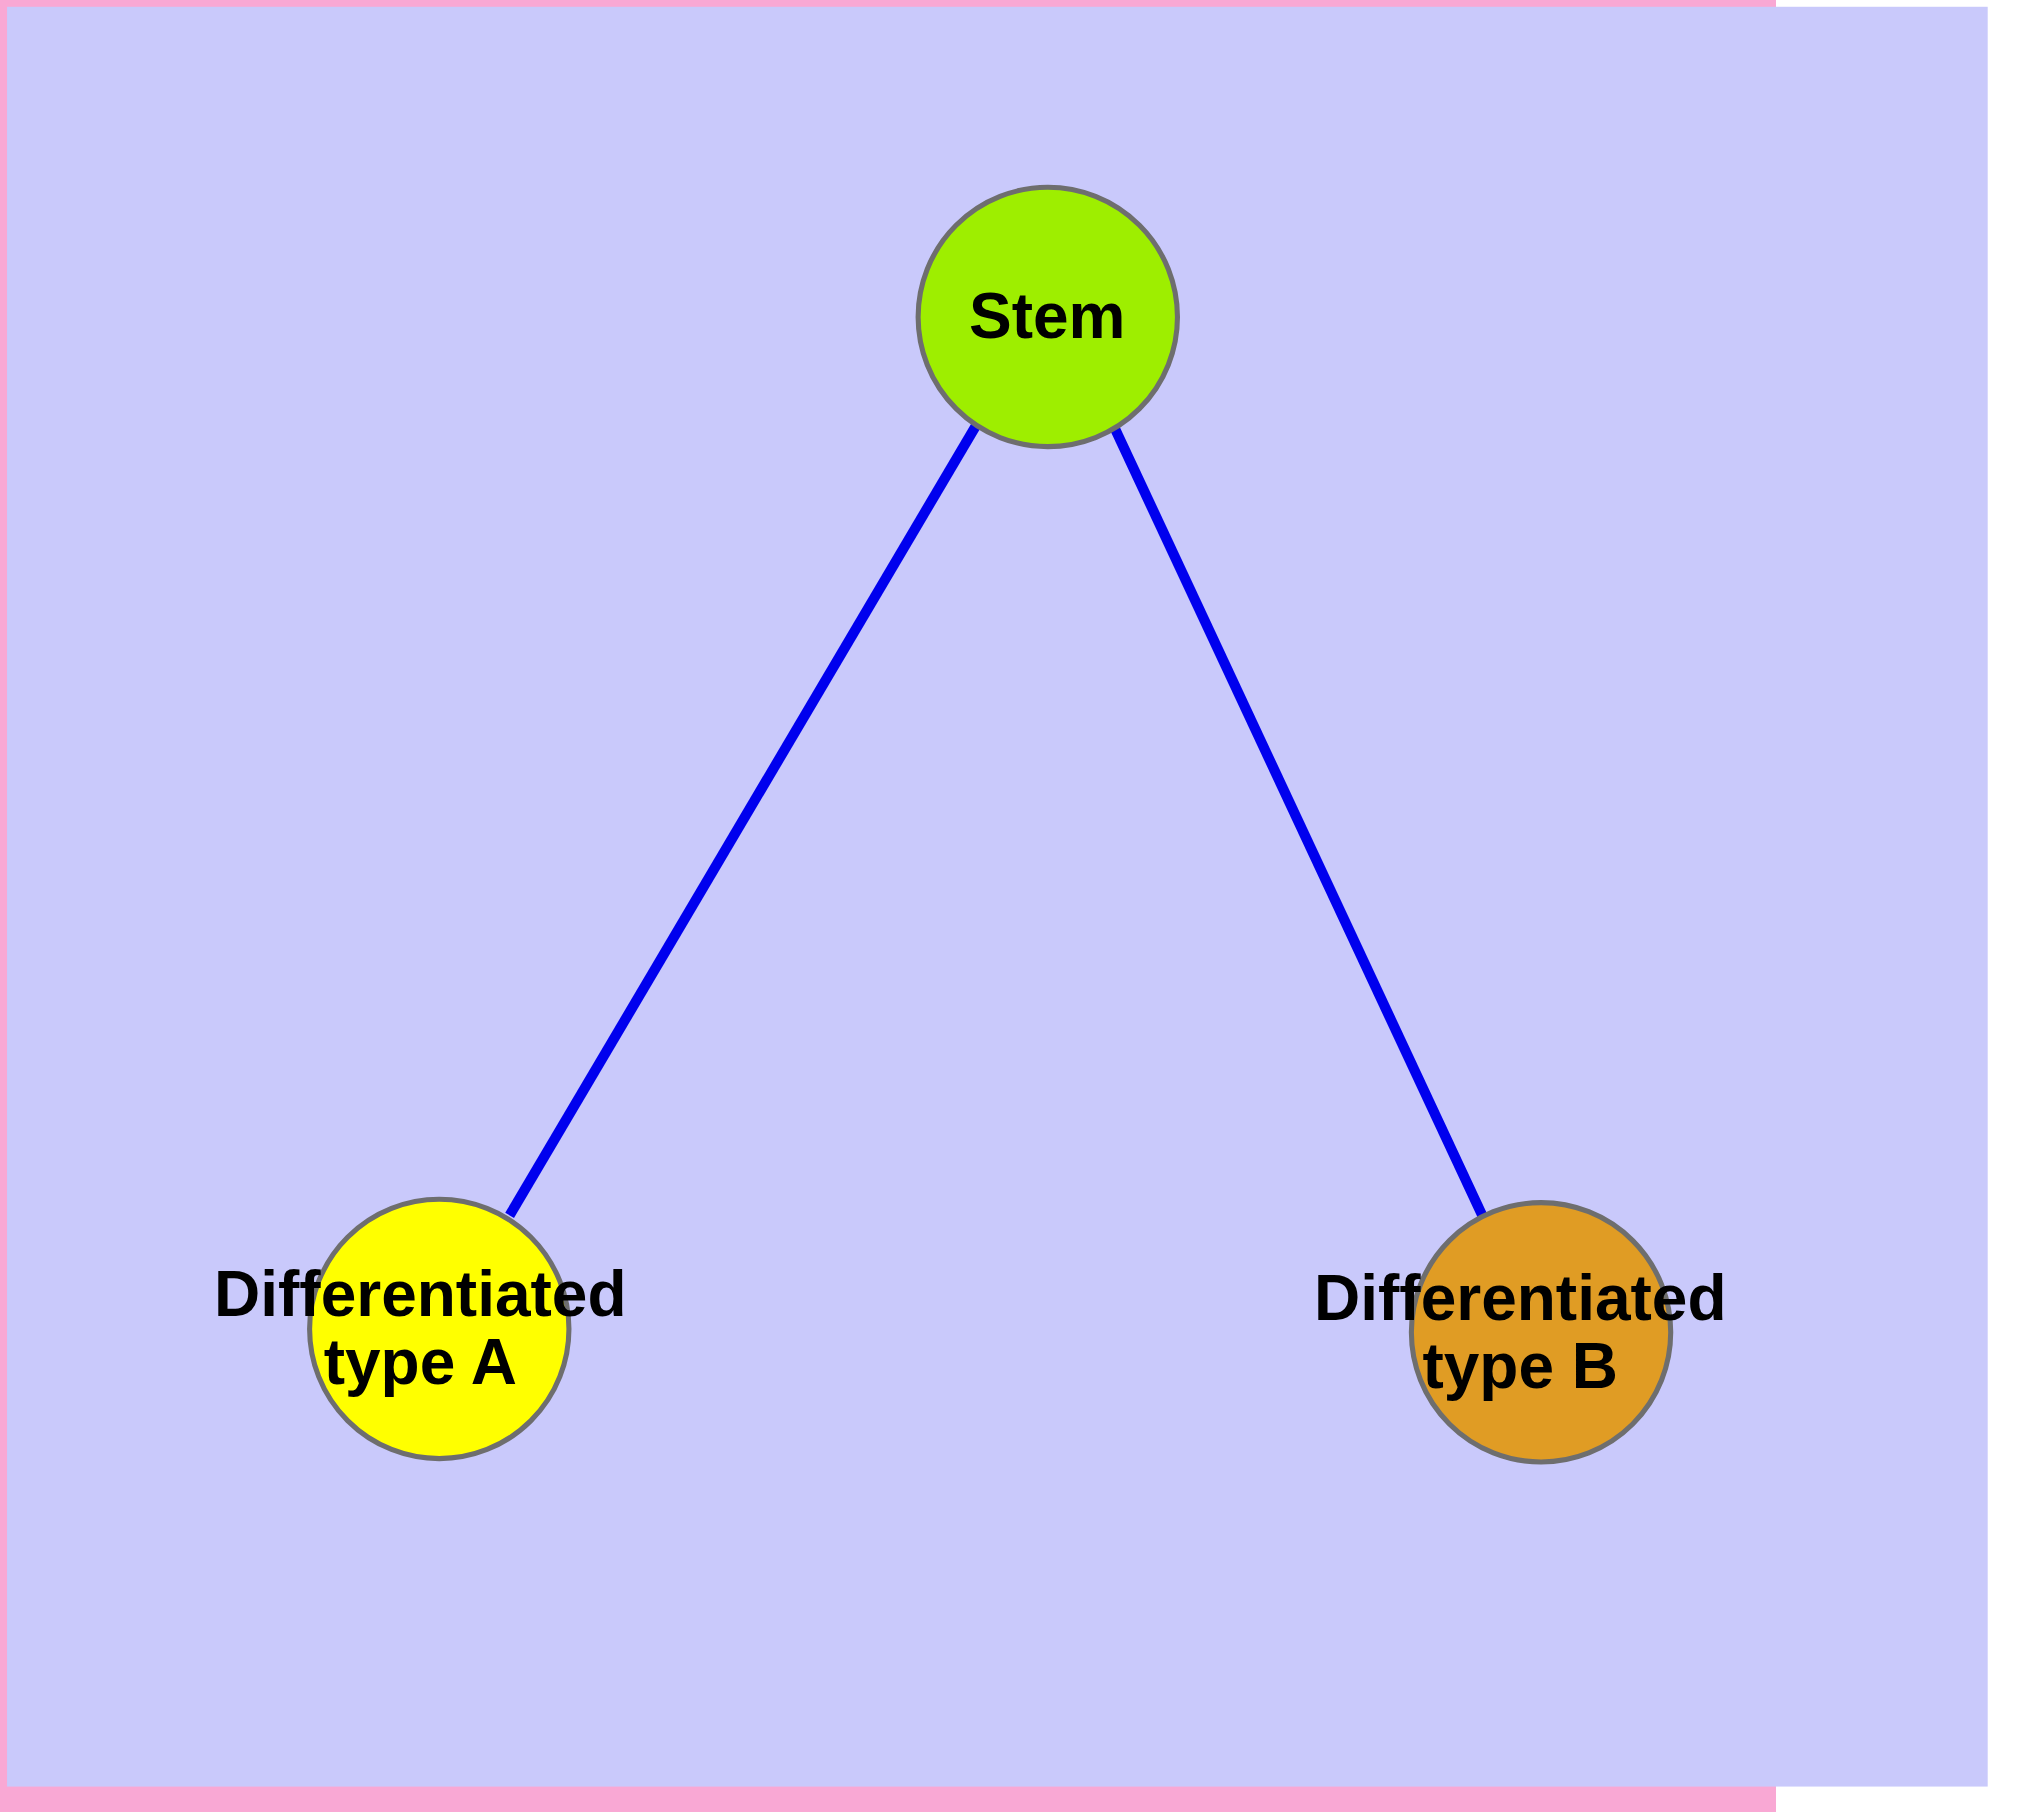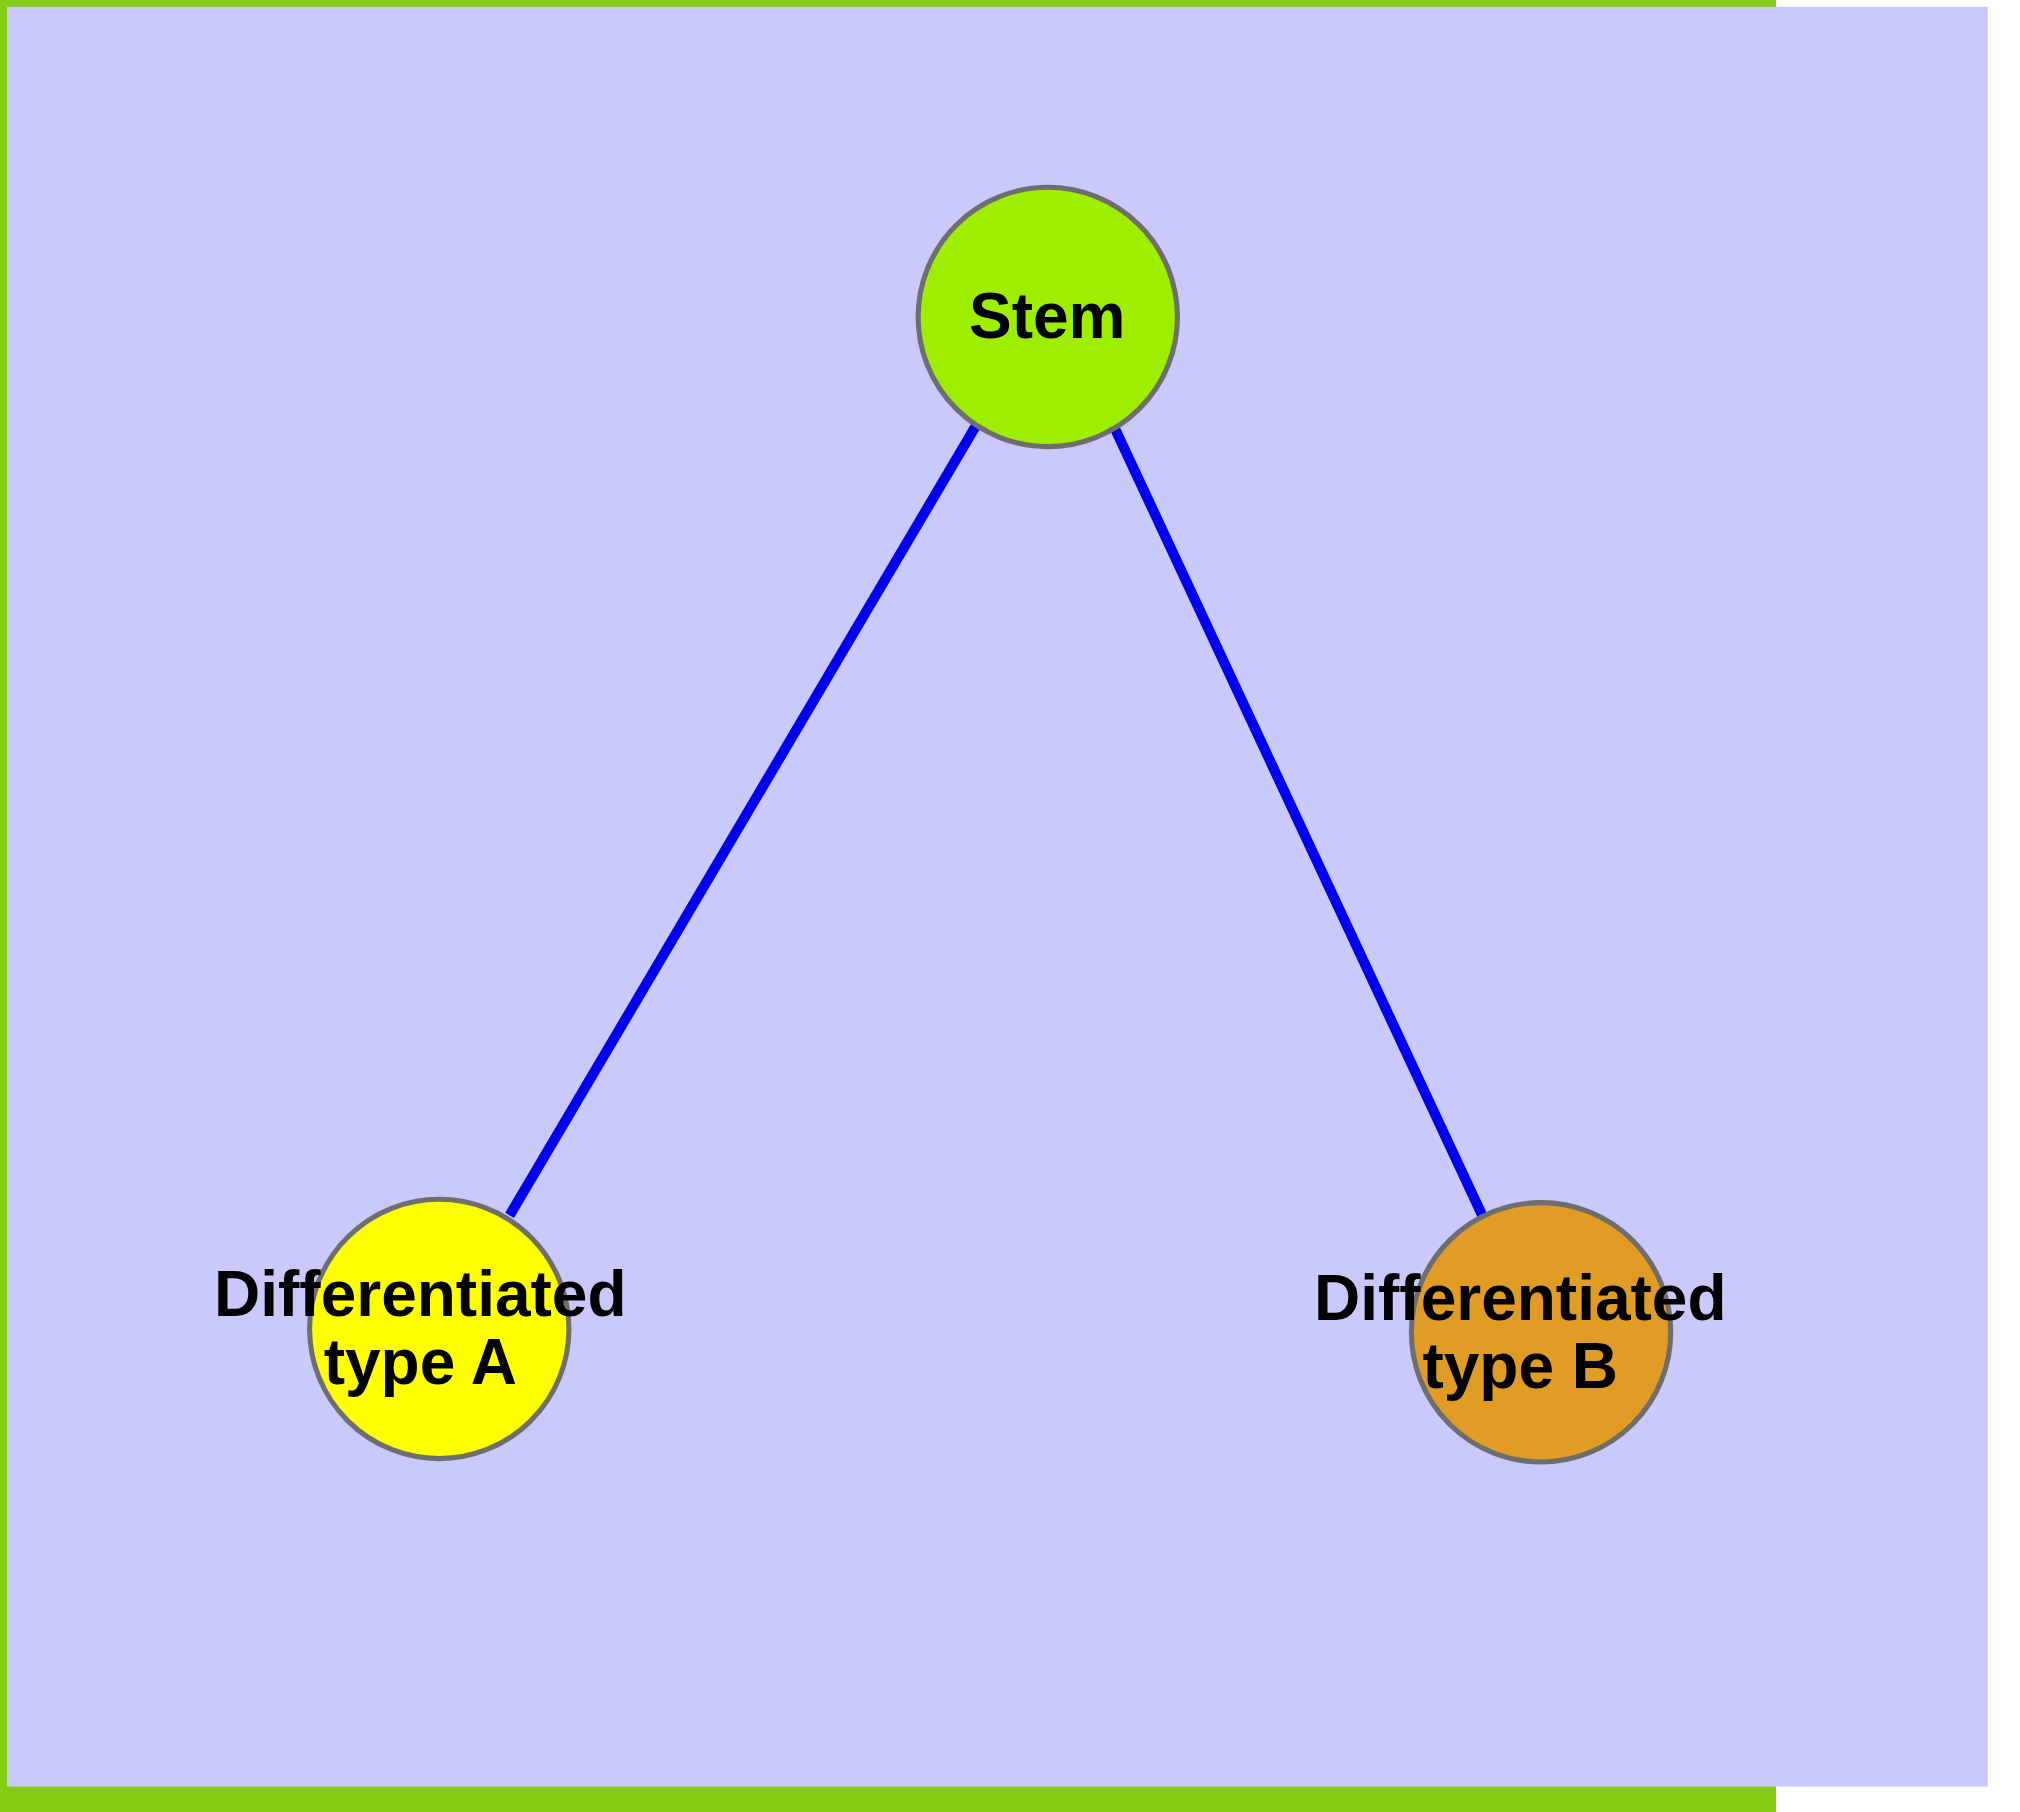--- a/index.html
+++ b/index.html
@@ -11,21 +11,21 @@
   body {
     width: 2021px;
     height: 1812px;
     font-family: "Liberation Sans", sans-serif;
     overflow: hidden;
   }
   #diagram-root {
     position: relative;
     width: 1776px;
     height: 1812px;
-    background: #84cc16;
+    background: #f9a8d4;
   }
   #graph-canvas {
     position: absolute;
     left: 0;
     top: 0;
     width: 2021px;
     height: 1812px;
     display: block;
   }
   .node-label {

